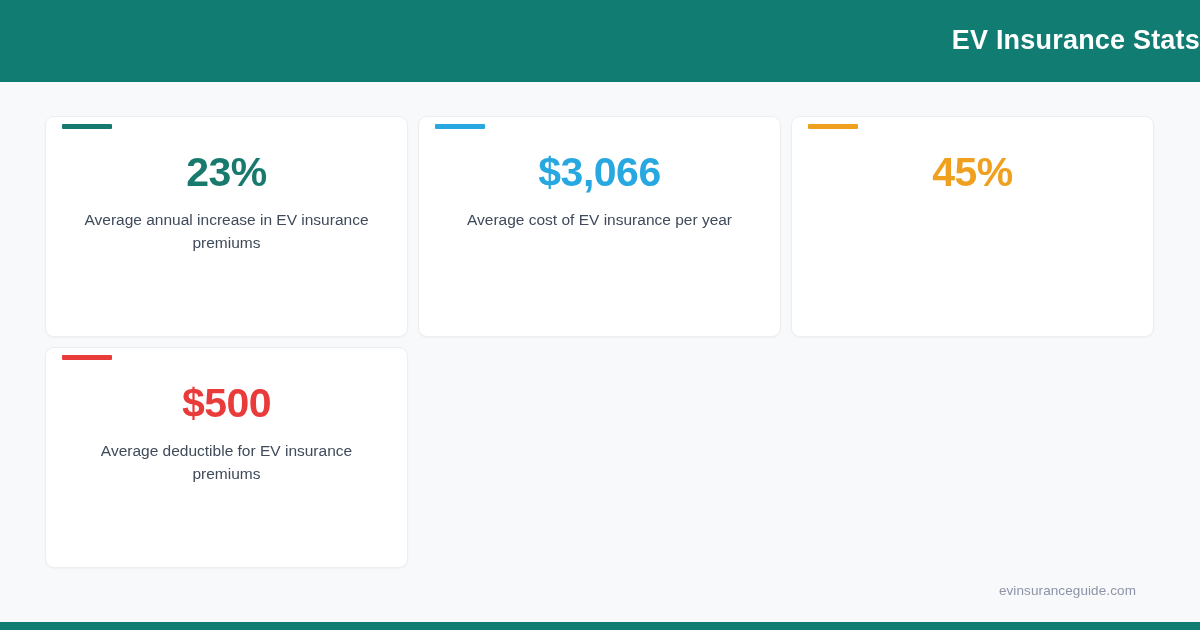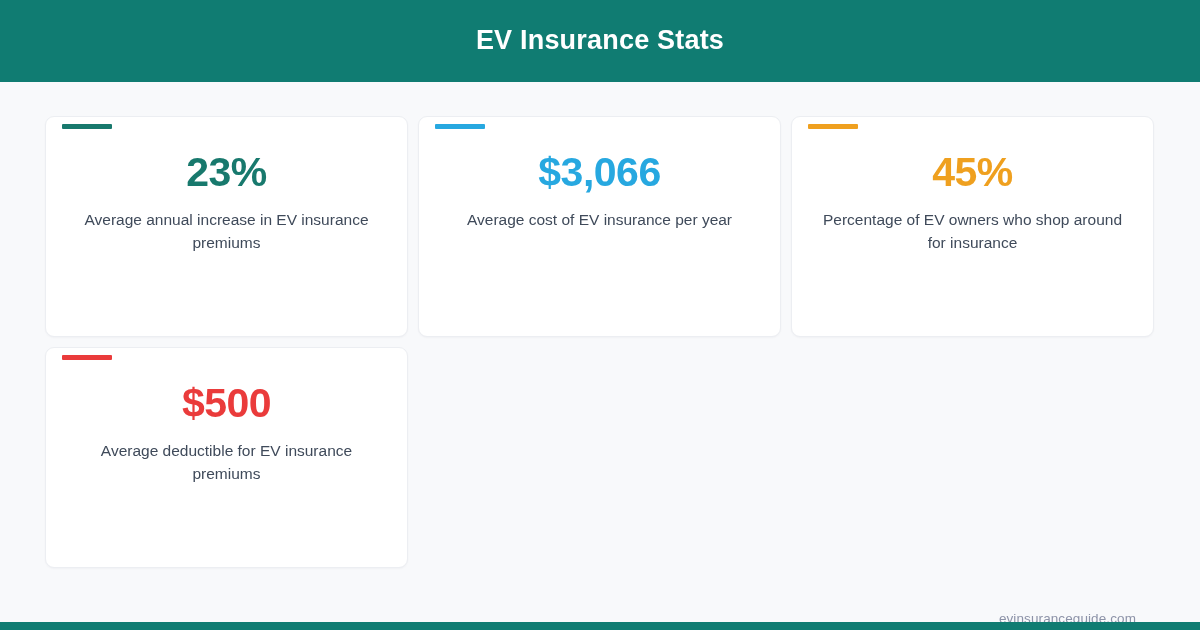--- a/index.html
+++ b/index.html
@@ -14,21 +14,21 @@
     overflow: hidden;
     position: relative;
   }
 
   
   .header {
     height: 82px;
     background: #107c72;
     display: flex;
     align-items: center;
-    justify-content: center;
+    justify-content: flex-end;
     box-sizing: border-box;
   }
   .header-title {
     color: #ffffff;
     font-size: 27px;
     font-weight: bold;
     letter-spacing: 0.2px;
     text-align: center;
     line-height: 1.1;
   }
@@ -84,21 +84,21 @@
     color: #3f4a5a;
     text-align: center;
     line-height: 1.48;
     max-width: 320px;
   }
 
   
   .watermark {
     position: absolute;
     right: 64px;
-    bottom: 4px;
+    bottom: 32px;
     font-size: 13.5px;
     color: #8d93a8;
     letter-spacing: 0.1px;
   }
   .bottom-bar {
     position: absolute;
     left: 0;
     right: 0;
     bottom: 0;
     height: 8px;
@@ -123,21 +123,20 @@
 
     <div class="stat-card">
       <div class="accent-bar" style="background: rgb(39, 168, 224);"></div>
       <div class="stat-value" style="color: rgb(39, 168, 224);">$3,066</div>
       <div class="stat-label">Average cost of EV insurance per year</div>
     </div>
 
     <div class="stat-card">
       <div class="accent-bar" style="background: rgb(239, 160, 31);"></div>
       <div class="stat-value" style="color: rgb(239, 160, 31);">45%</div>
-      <div class="stat-label">Percentage of EV owners who shop around for insurance</div>
     </div>
 
     <div class="stat-card">
       <div class="accent-bar" style="background: rgb(234, 59, 59);"></div>
       <div class="stat-value" style="color: rgb(234, 59, 59);">$500</div>
       <div class="stat-label">Average deductible for EV insurance premiums</div>
     </div>
 
   </div>
 </div>

